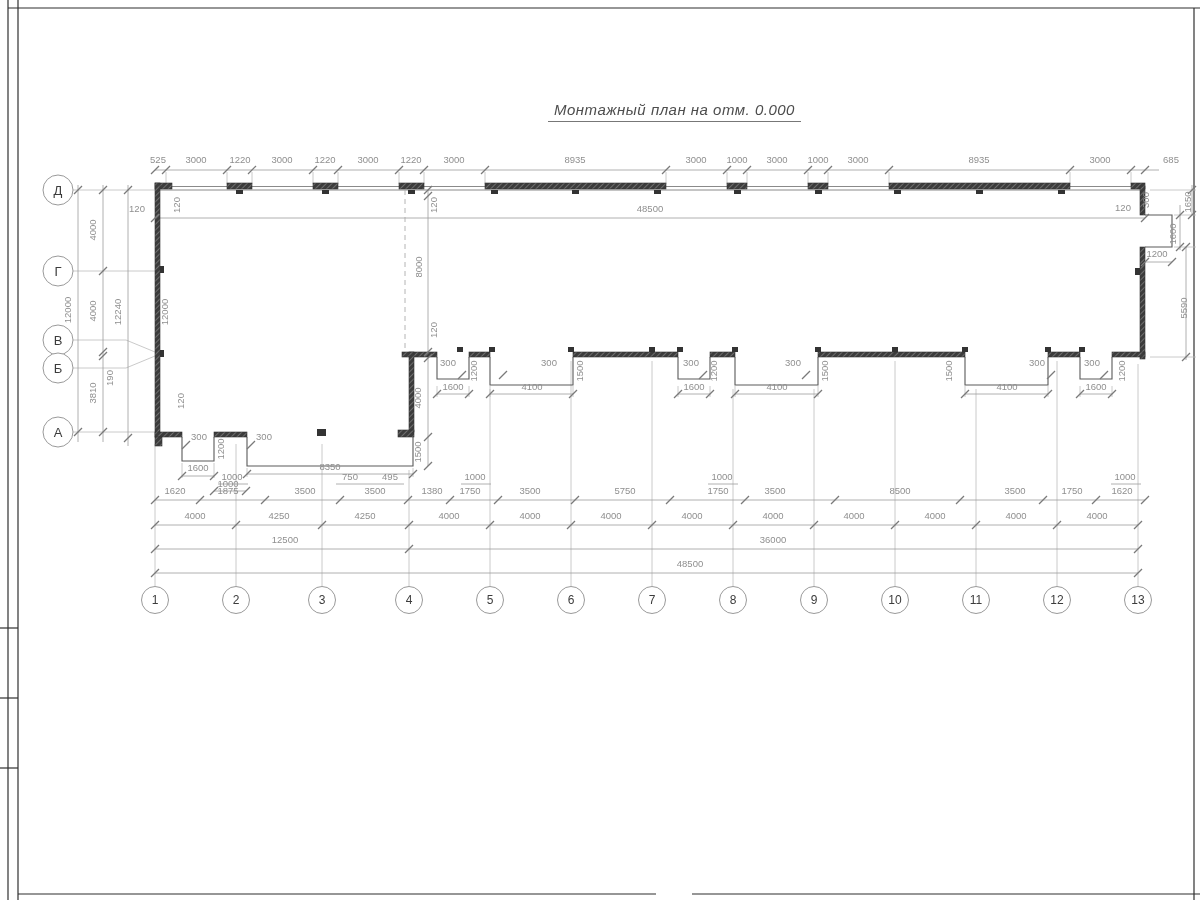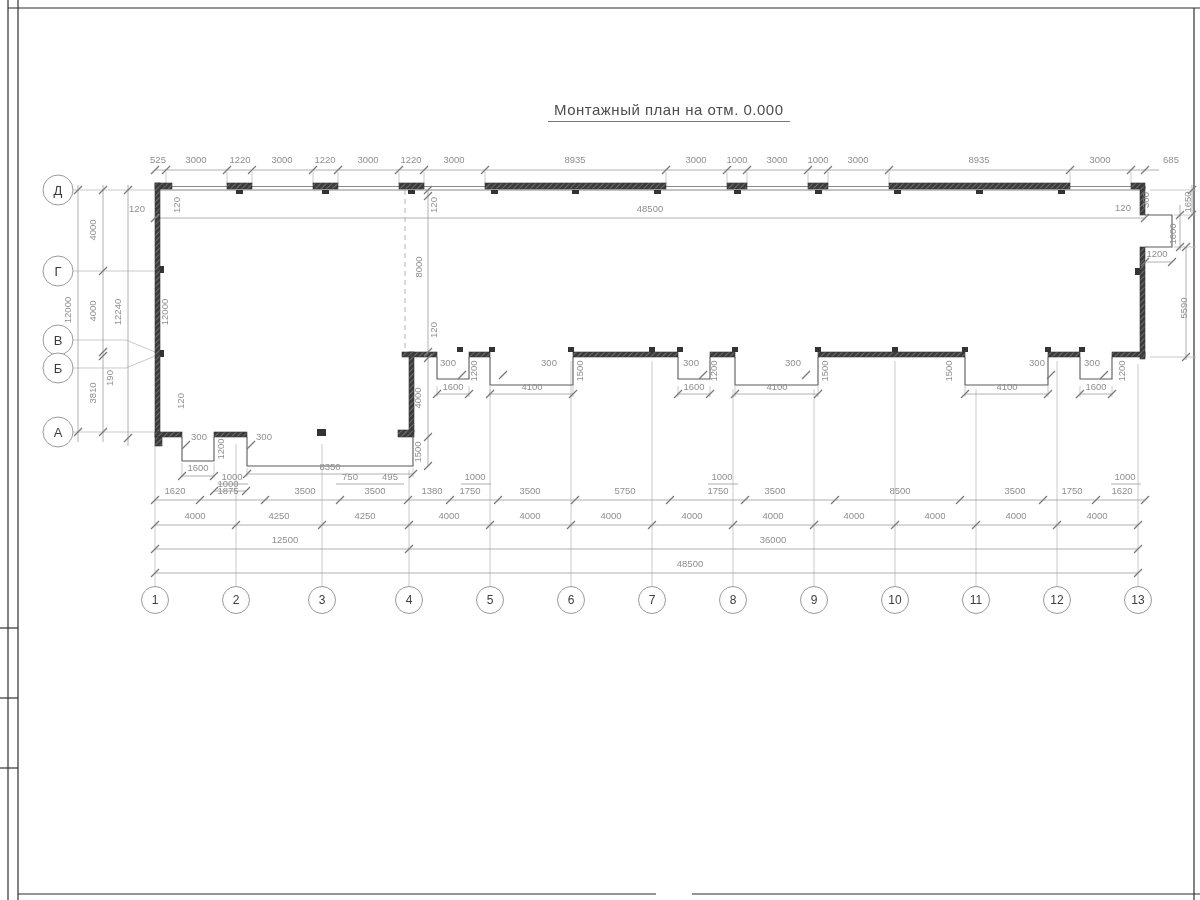--- a/index.html
+++ b/index.html
@@ -1,19 +1,19 @@
 <!DOCTYPE html>
 <html><head>
 <meta charset="utf-8">
 <style>
   html,body{margin:0;padding:0;background:#ffffff;}
   #sheet{position:relative;width:1200px;height:900px;background:#fff;overflow:hidden;
          font-family:"Liberation Sans", sans-serif;}
   #plan{position:absolute;left:0;top:0;}
-  #title{position:absolute;left:548px;top:101px;font-size:15px;
+  #title{position:absolute;left:548px;top:101px;font-size:15px;font-style:italic;
          color:#4d4d4d;border-bottom:1px solid #777;padding:0 6px 3px 6px;
          letter-spacing:0.5px;white-space:nowrap;}
   text{font-family:"Liberation Sans", sans-serif;}
 </style>
 </head>
 <body>
 
 <div id="sheet">
   <div id="title">Монтажный план на отм. 0.000</div>
   <svg id="plan" width="1200" height="900">

